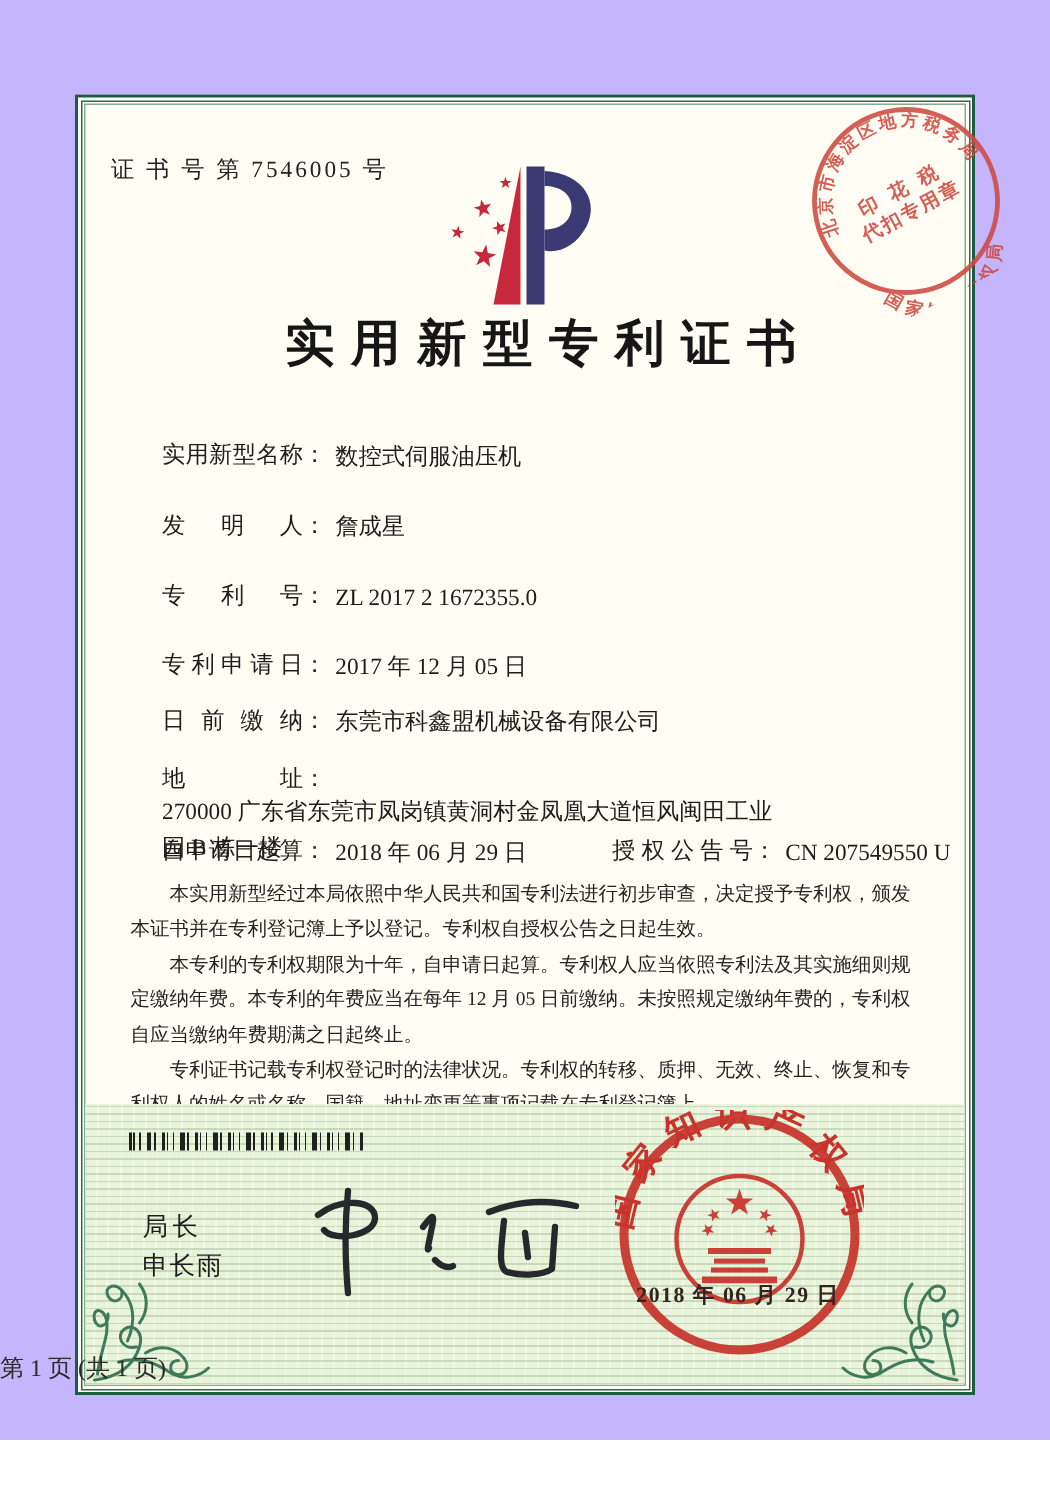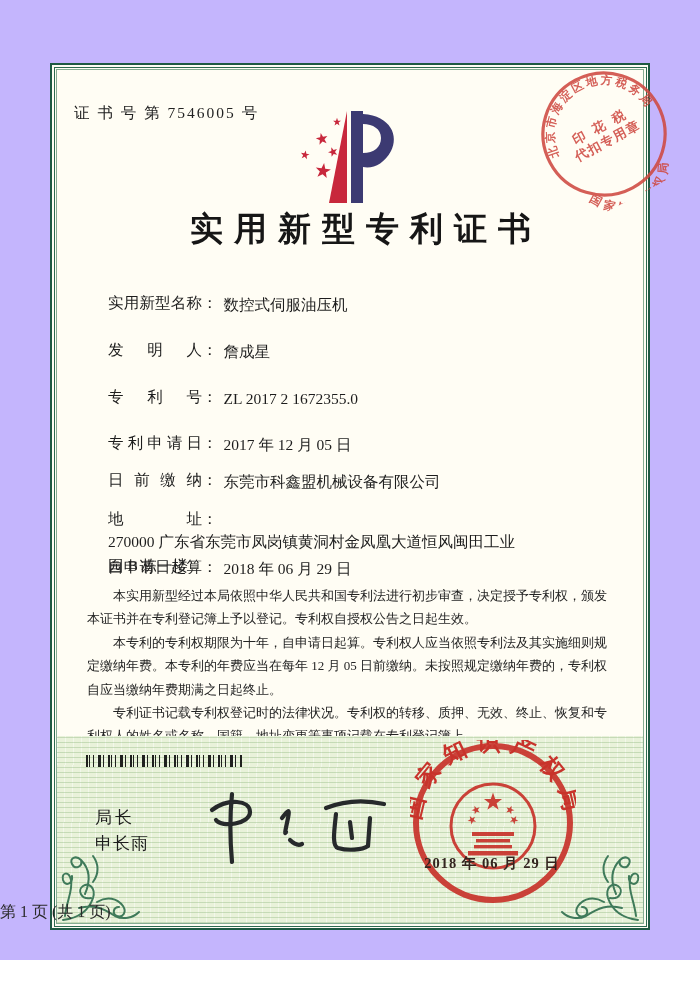--- a/index.html
+++ b/index.html
@@ -109,20 +109,23 @@
     <span class="flabel">专利申请日</span><span class="fcolon">：</span><span class="fvalue">2017 年 12 月 05 日</span>
   </div>
   <div class="field-row" style="top:470px">
     <span class="flabel">日前缴纳</span><span class="fcolon">：</span><span class="fvalue">东莞市科鑫盟机械设备有限公司</span>
   </div>
   <div class="field-row" style="top:509px">
     <span class="flabel">地址</span><span class="fcolon">：</span><span class="fvalue" style="width:418px">270000 广东省东莞市凤岗镇黄洞村金凤凰大道恒风闽田工业园 B 栋一楼</span>
   </div>
   <div class="field-row" style="top:557px; width:300px">
     <span class="flabel">自申请日起算</span><span class="fcolon">：</span><span class="fvalue">2018 年 06 月 29 日</span>
+  </div>
+  <div class="field-row" style="top:557px; left:388px; width:240px">
+    <span class="flabel">授权公告号</span><span class="fcolon">：</span><span class="fvalue">CN 207549550 U</span>
   </div>
 
   <div class="body-text">
     <p>本实用新型经过本局依照中华人民共和国专利法进行初步审查，决定授予专利权，颁发本证书并在专利登记簿上予以登记。专利权自授权公告之日起生效。</p>
     <p>本专利的专利权期限为十年，自申请日起算。专利权人应当依照专利法及其实施细则规定缴纳年费。本专利的年费应当在每年 12 月 05 日前缴纳。未按照规定缴纳年费的，专利权自应当缴纳年费期满之日起终止。</p>
     <p>专利证书记载专利权登记时的法律状况。专利权的转移、质押、无效、终止、恢复和专利权人的姓名或名称、国籍、地址变更等事项记载在专利登记簿上。</p>
   </div>
 
   <div class="pattern-zone"></div>
 

